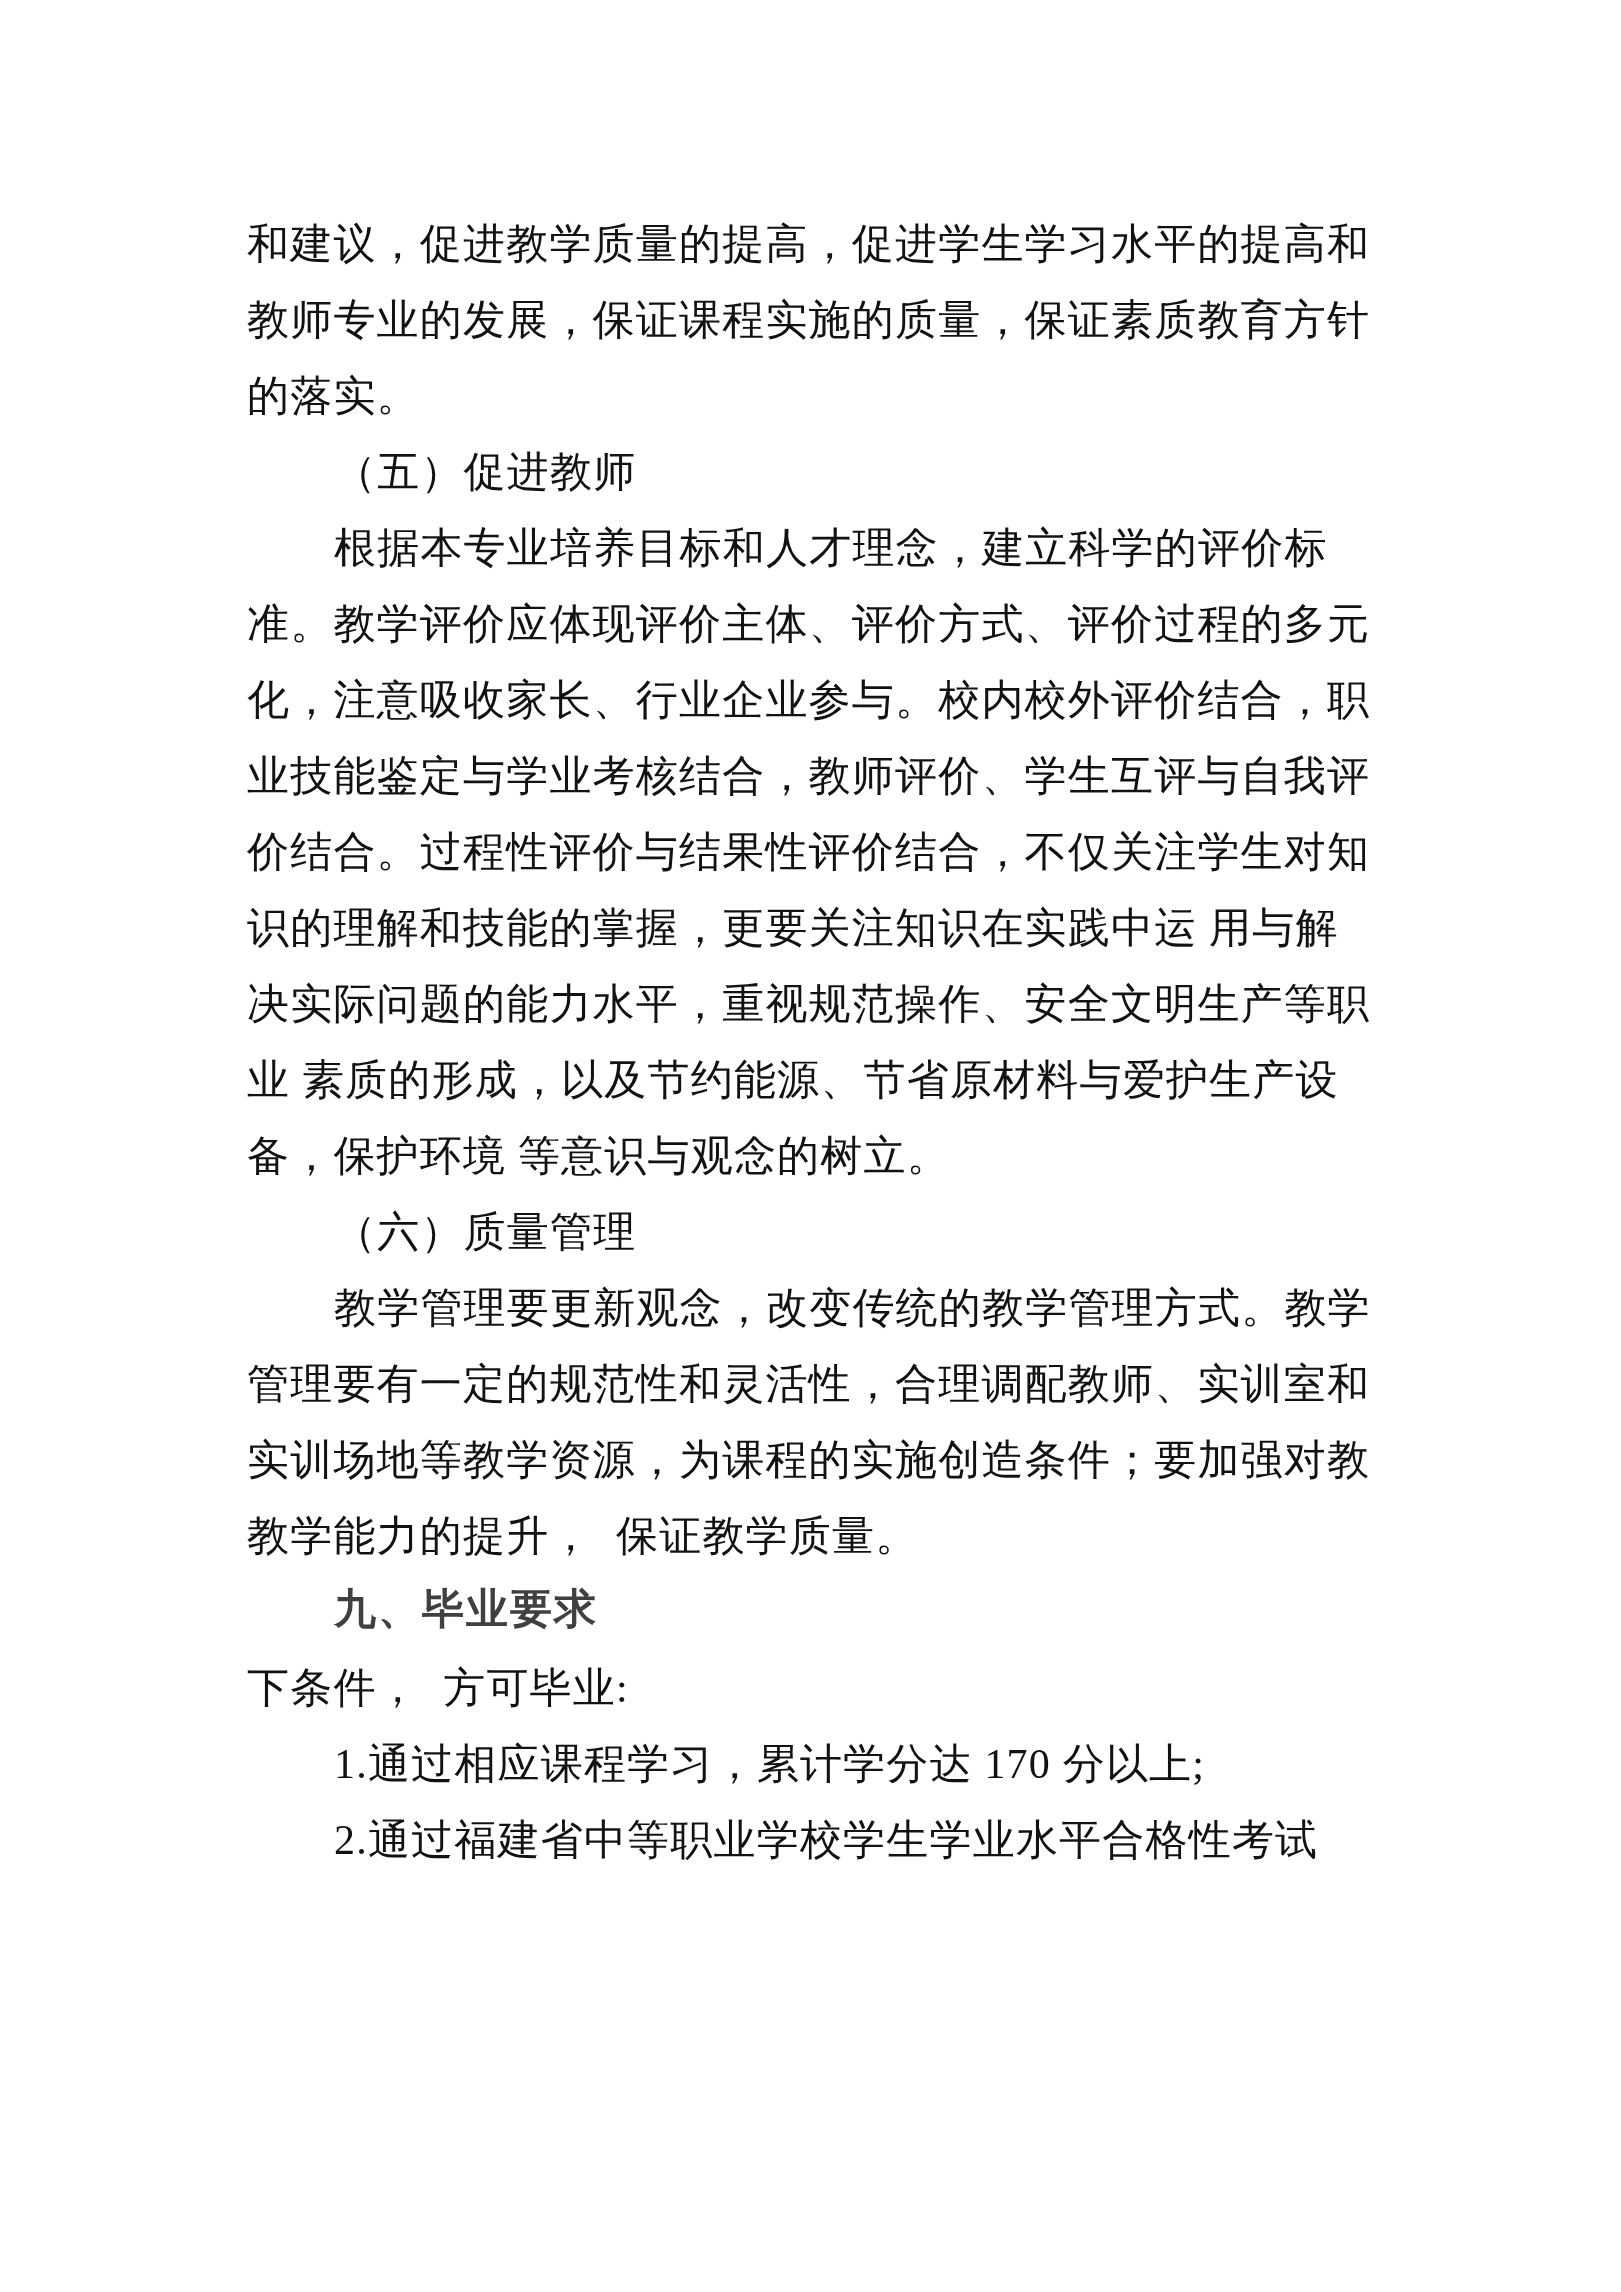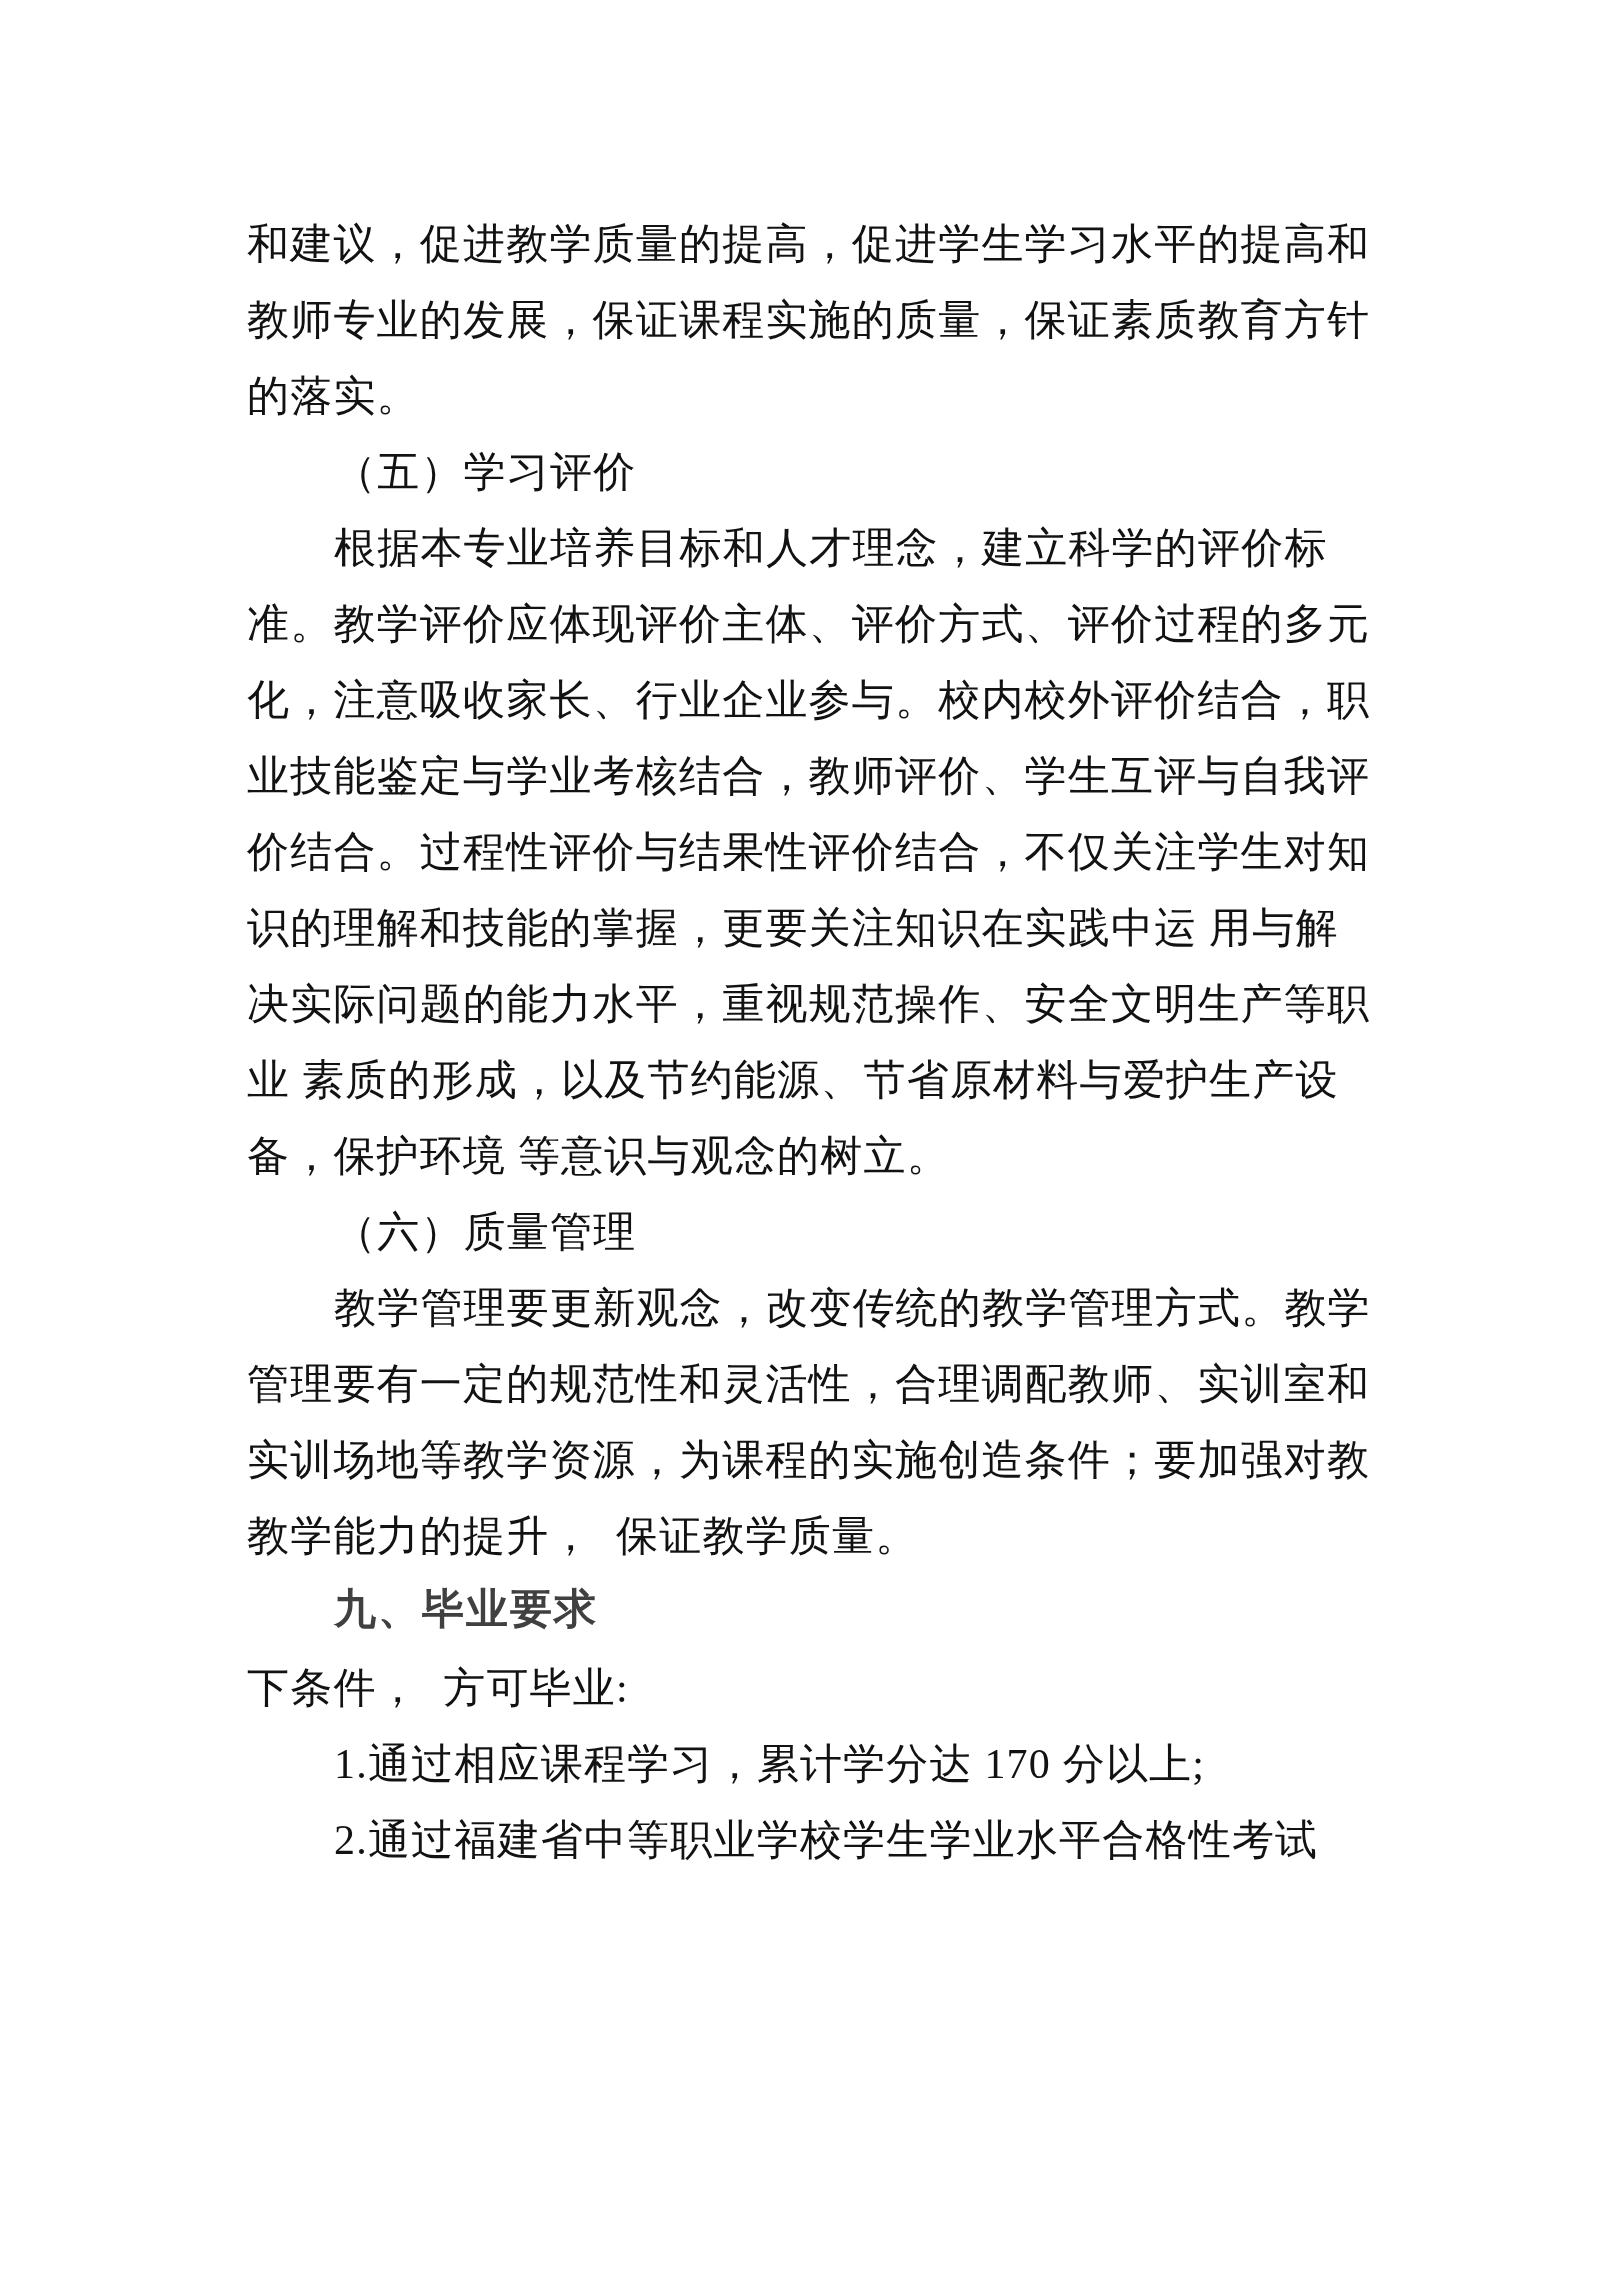--- a/index.html
+++ b/index.html
@@ -51,21 +51,21 @@
   }
 </style>
 </head>
 <body>
 
 <div class="page">
   <div class="content">
     <div class="line">和建议，促进教学质量的提高，促进学生学习水平的提高和</div>
     <div class="line">教师专业的发展，保证课程实施的质量，保证素质教育方针</div>
     <div class="line">的落实。</div>
-    <div class="line indent">（五）学习评价</div>
+    <div class="line indent">（五）促进教师</div>
     <div class="line indent">根据本专业培养目标和人才理念，建立科学的评价标</div>
     <div class="line">准。教学评价应体现评价主体、评价方式、评价过程的多元</div>
     <div class="line">化，注意吸收家长、行业企业参与。校内校外评价结合，职</div>
     <div class="line">业技能鉴定与学业考核结合，教师评价、学生互评与自我评</div>
     <div class="line">价结合。过程性评价与结果性评价结合，不仅关注学生对知</div>
     <div class="line">识的理解和技能的掌握，更要关注知识在实践中运 用与解</div>
     <div class="line">决实际问题的能力水平，重视规范操作、安全文明生产等职</div>
     <div class="line">业 素质的形成，以及节约能源、节省原材料与爱护生产设</div>
     <div class="line">备，保护环境 等意识与观念的树立。</div>
     <div class="line indent">（六）质量管理</div>

